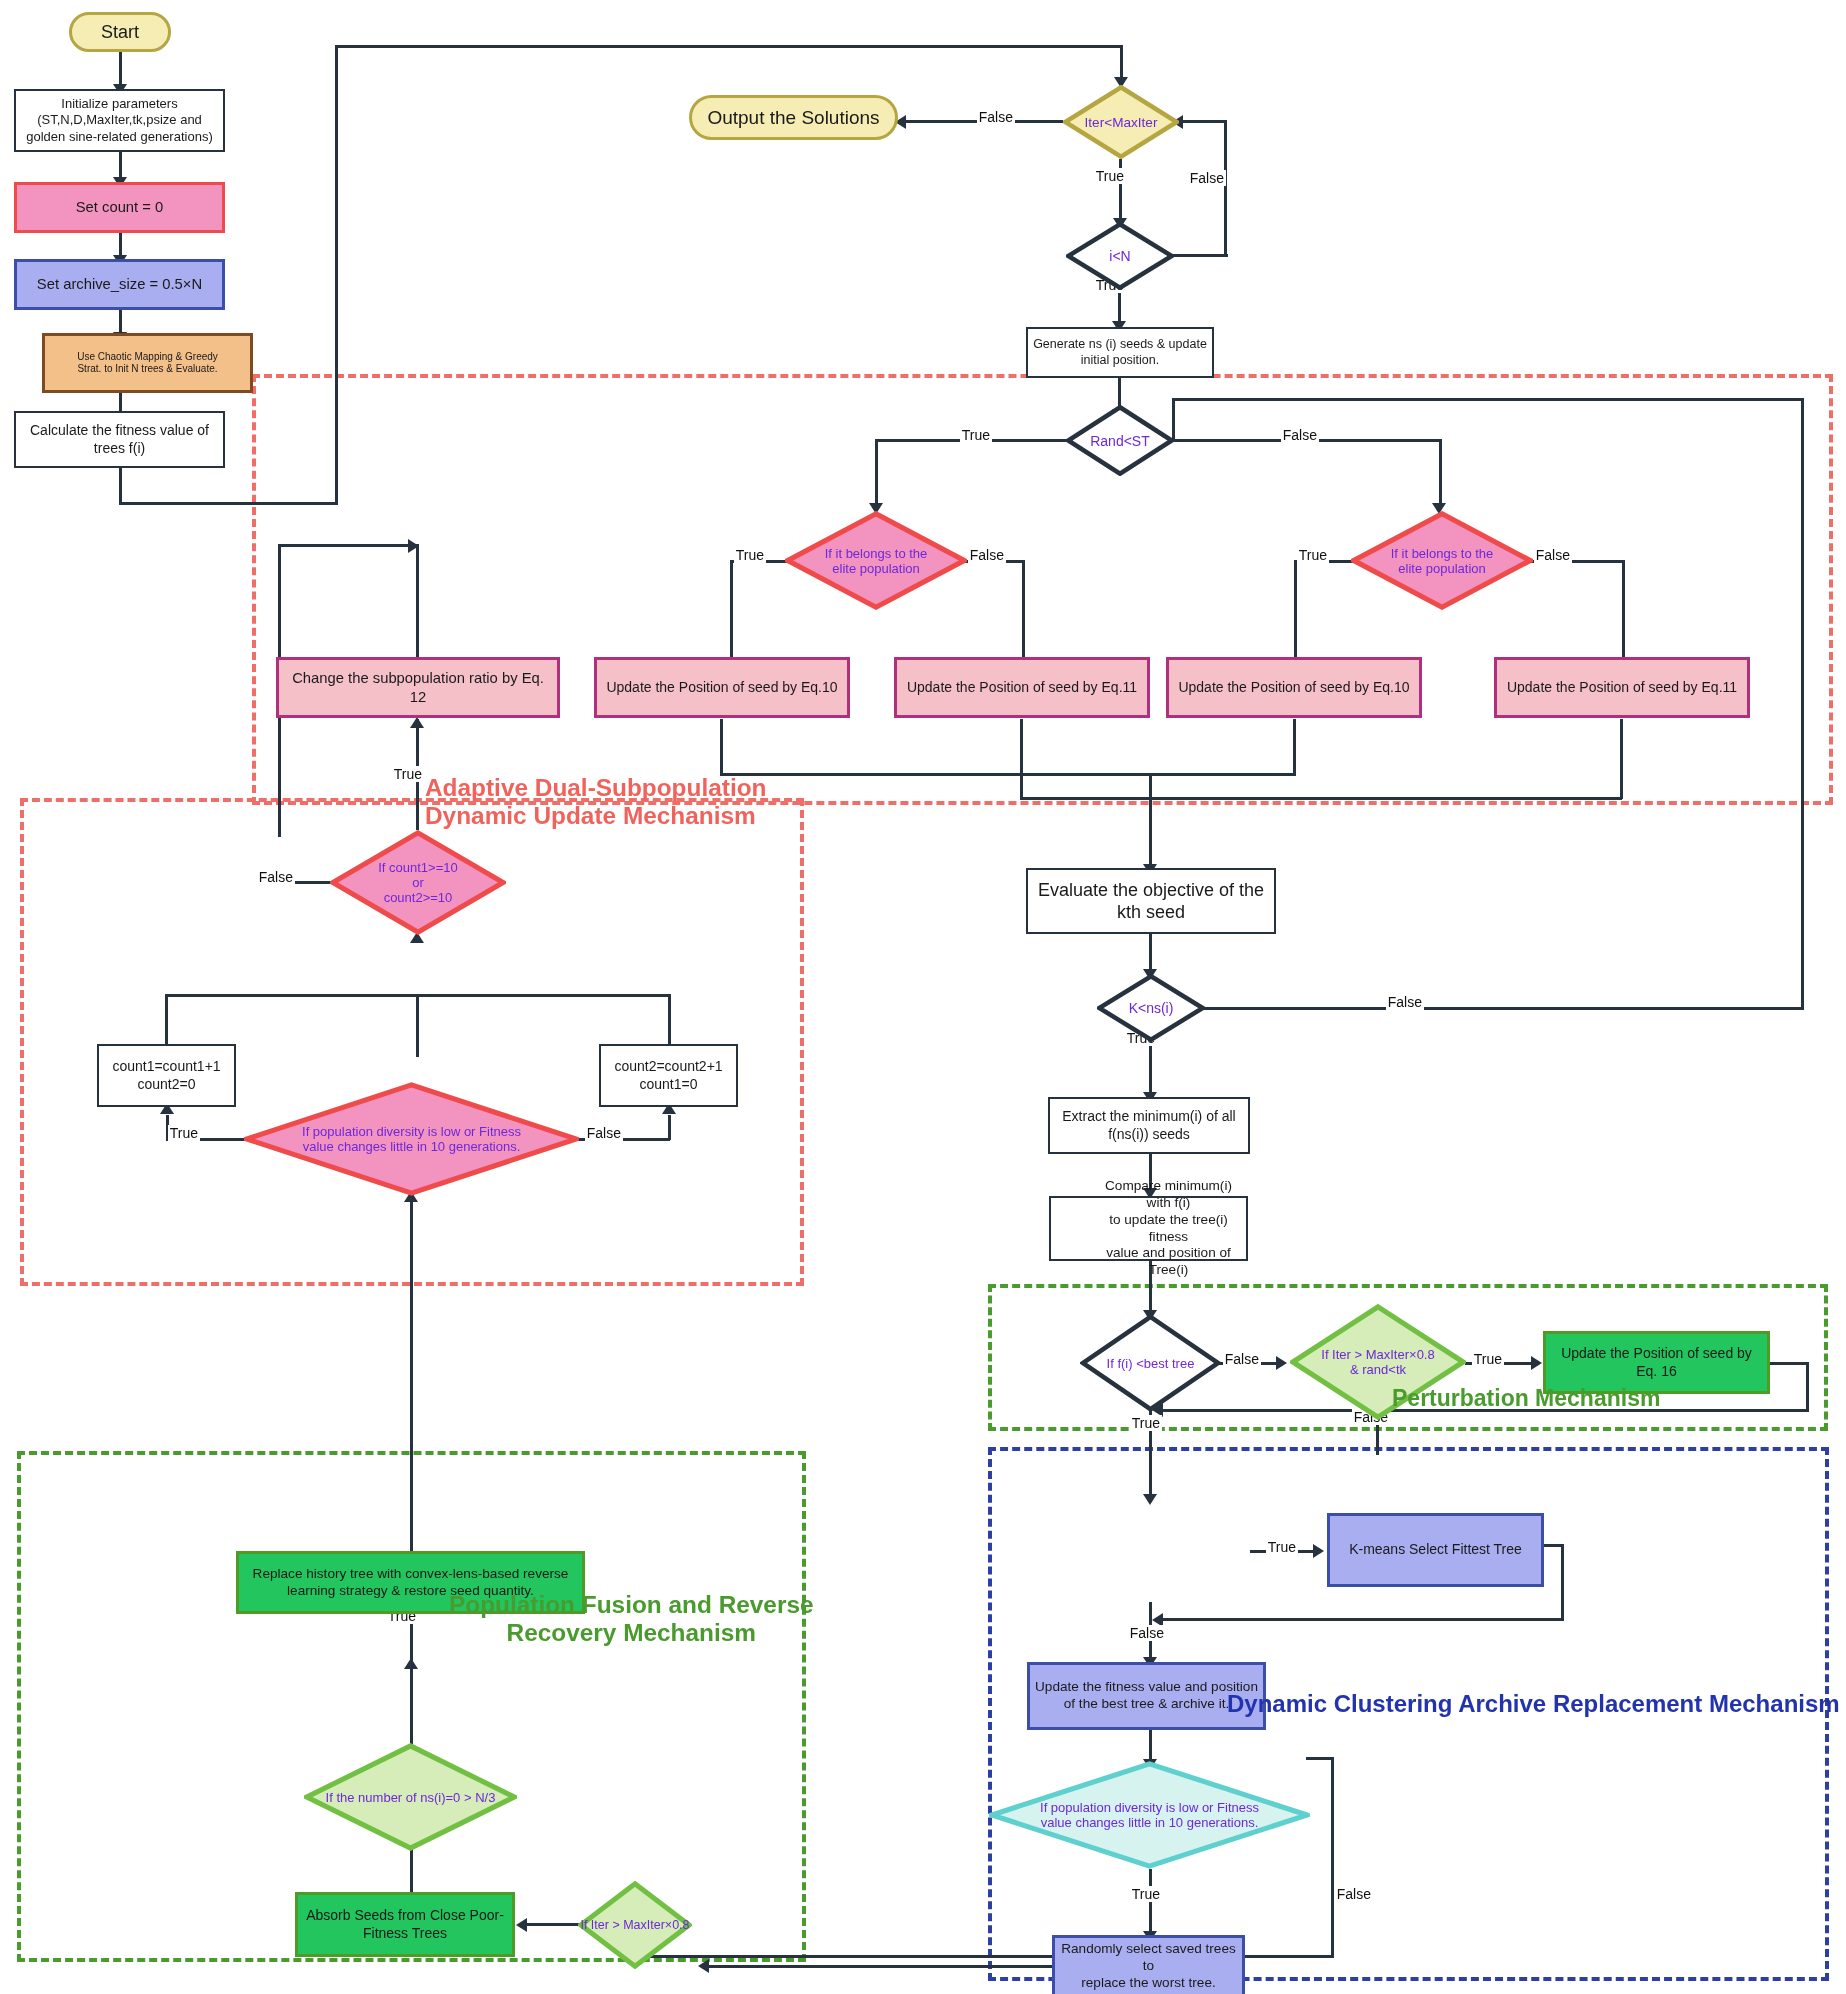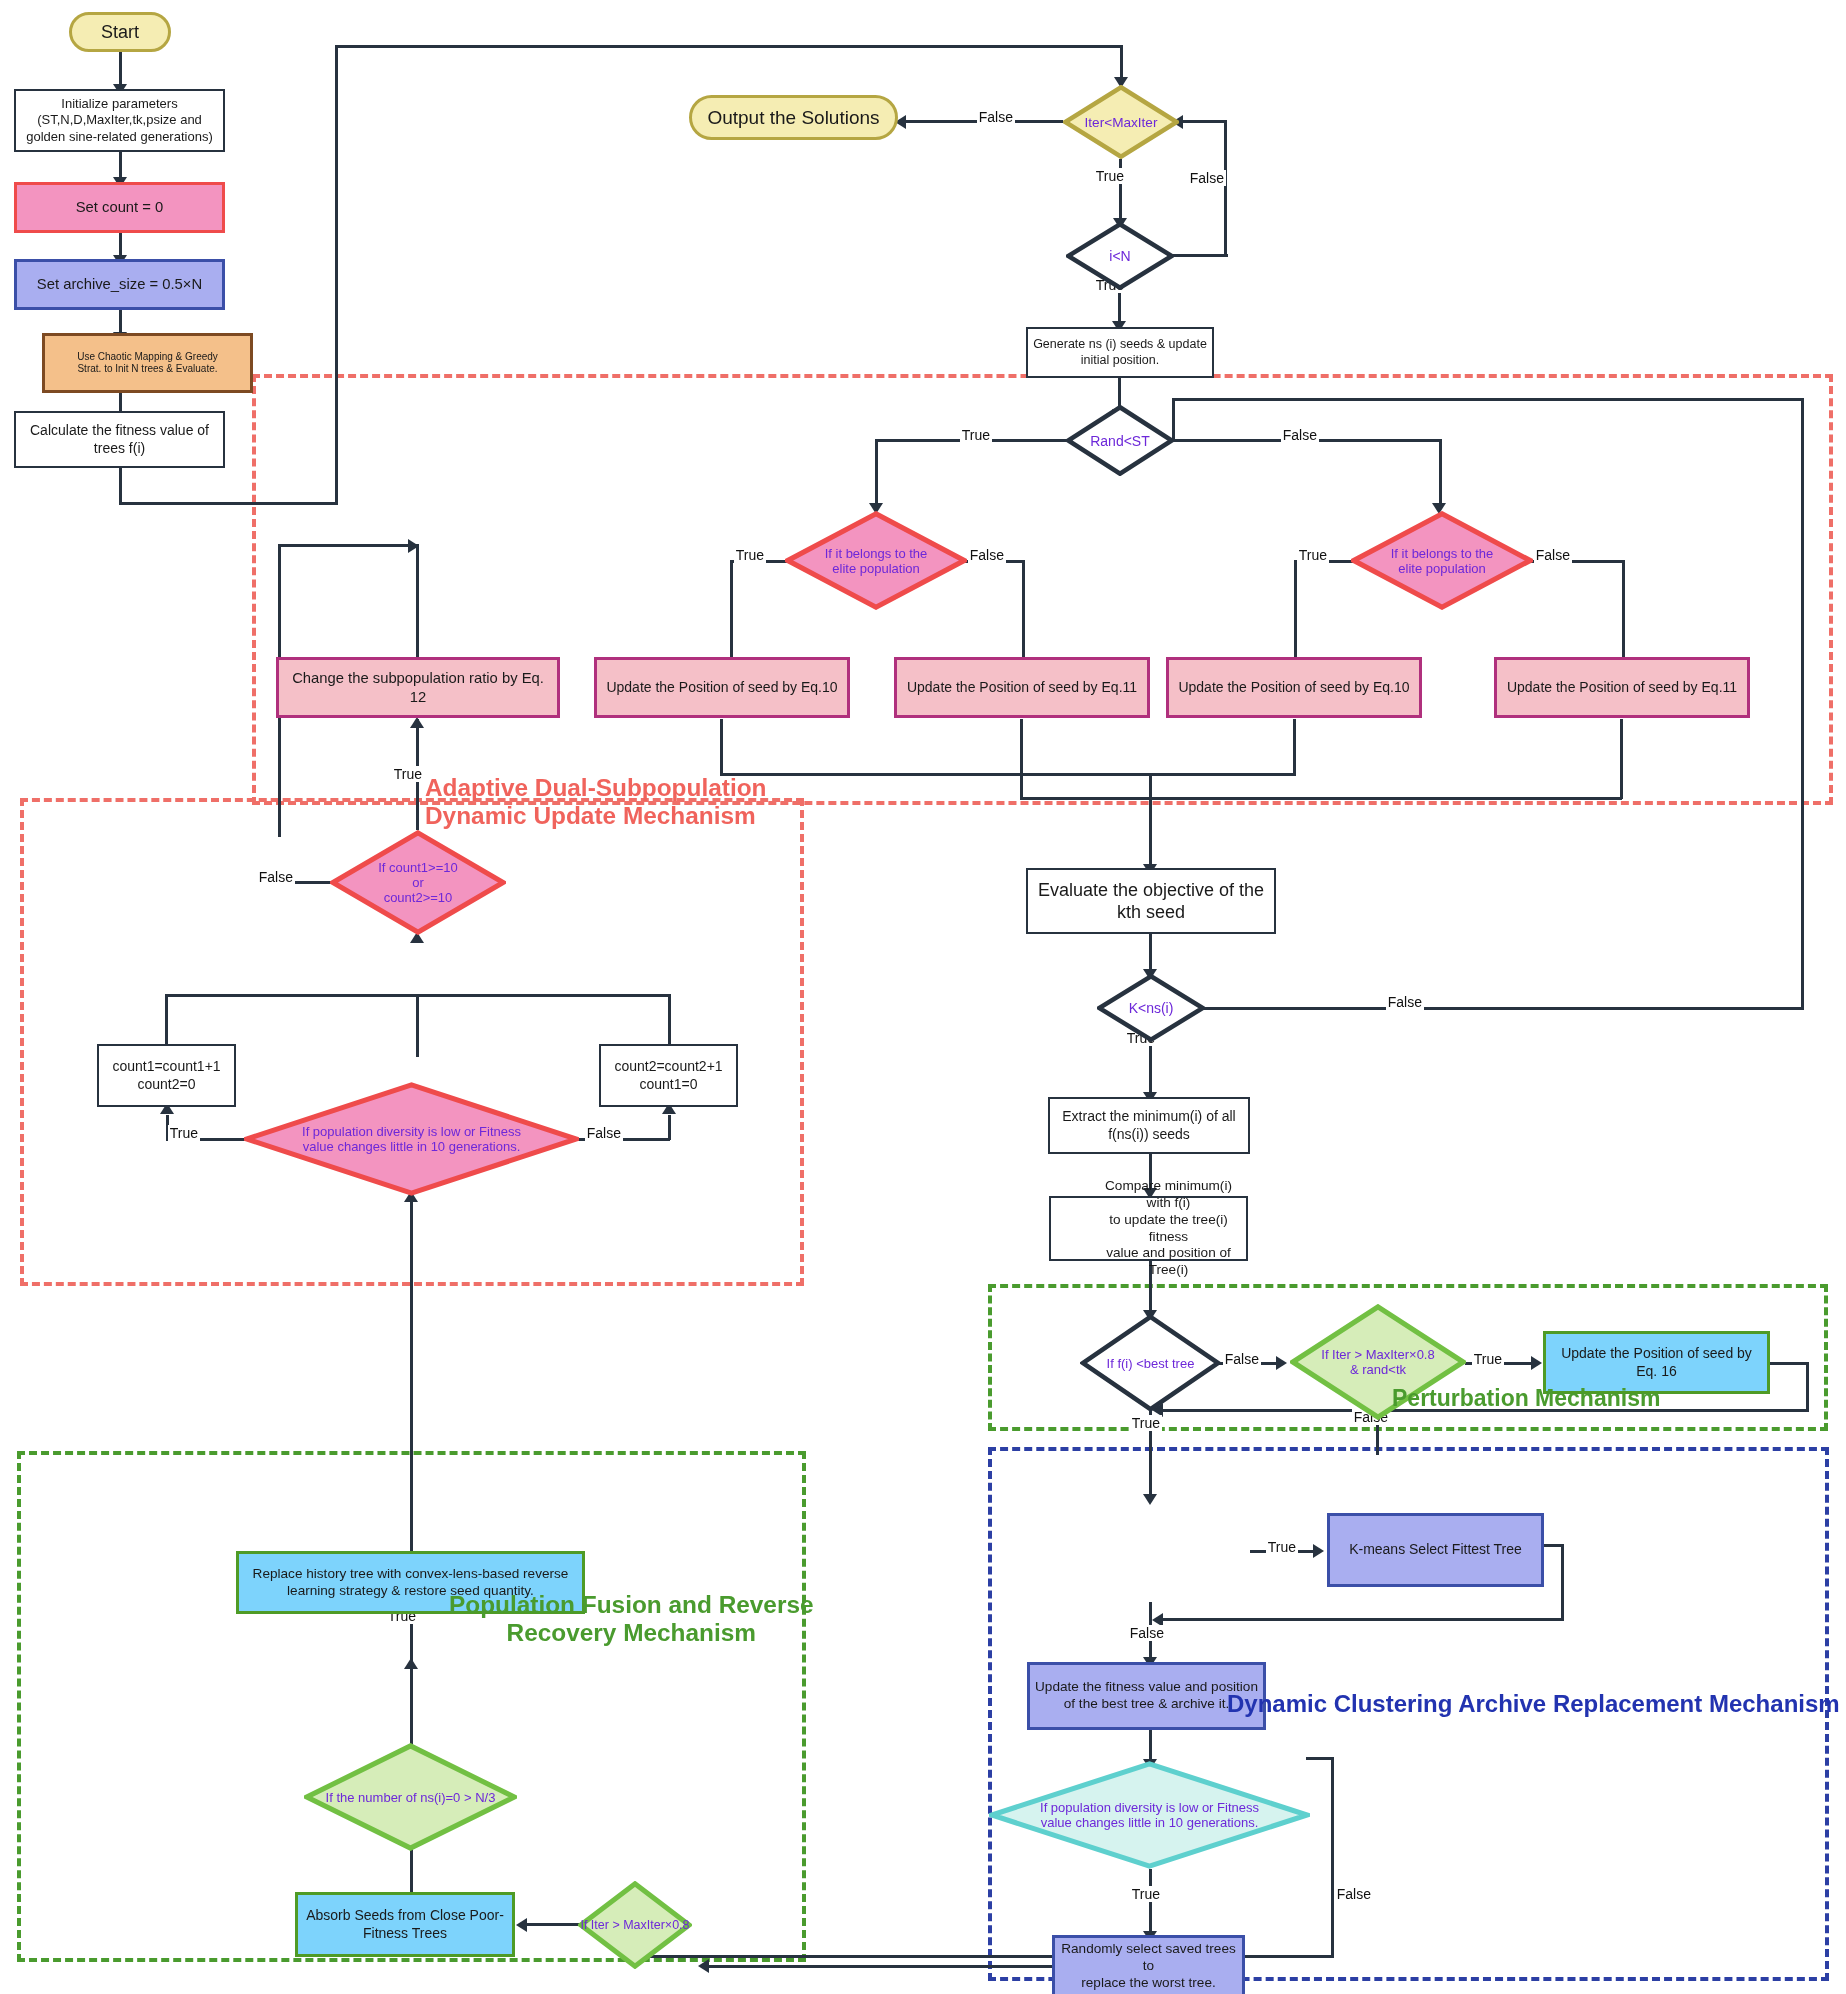--- a/index.html
+++ b/index.html
@@ -11,21 +11,21 @@
         justify-content:center;text-align:center;line-height:1.25;color:#1a1a1a;z-index:5;}
   .rect{border:2.8px solid #27323f;background:#ffffff;}
   .txt{padding:2.3px 4.5px;white-space:pre-line;}
 
   
   .c-yellow{background:#f5edb3;border:3.4px solid #b5a642;border-radius:23px;}
   .c-pinkstrong{background:#f394c0;border:3.4px solid #ef4b4b;}
   .c-blue{background:#a9aef0;border:3.4px solid #3b4fa8;}
   .c-orange{background:#f4c08a;border:3.4px solid #7d4a22;}
   .c-pinklight{background:#f5c0c8;border:3.4px solid #b0307d;}
-  .c-green{background:#7dd3fc;border:3.4px solid #4f9b26;}
+  .c-green{background:#22c55e;border:3.4px solid #4f9b26;}
 
   
   .diamond{position:absolute;z-index:5;}
   .diamond svg{position:absolute;inset:0;width:100%;height:100%;}
   .diamond .dlabel{position:absolute;inset:0;display:flex;align-items:center;
        justify-content:center;text-align:center;white-space:pre-line;color:#6d28d9;z-index:2;}
 
   
   .ln{position:absolute;background:#27323f;z-index:2;}
   .lh{height:2.8px;}

